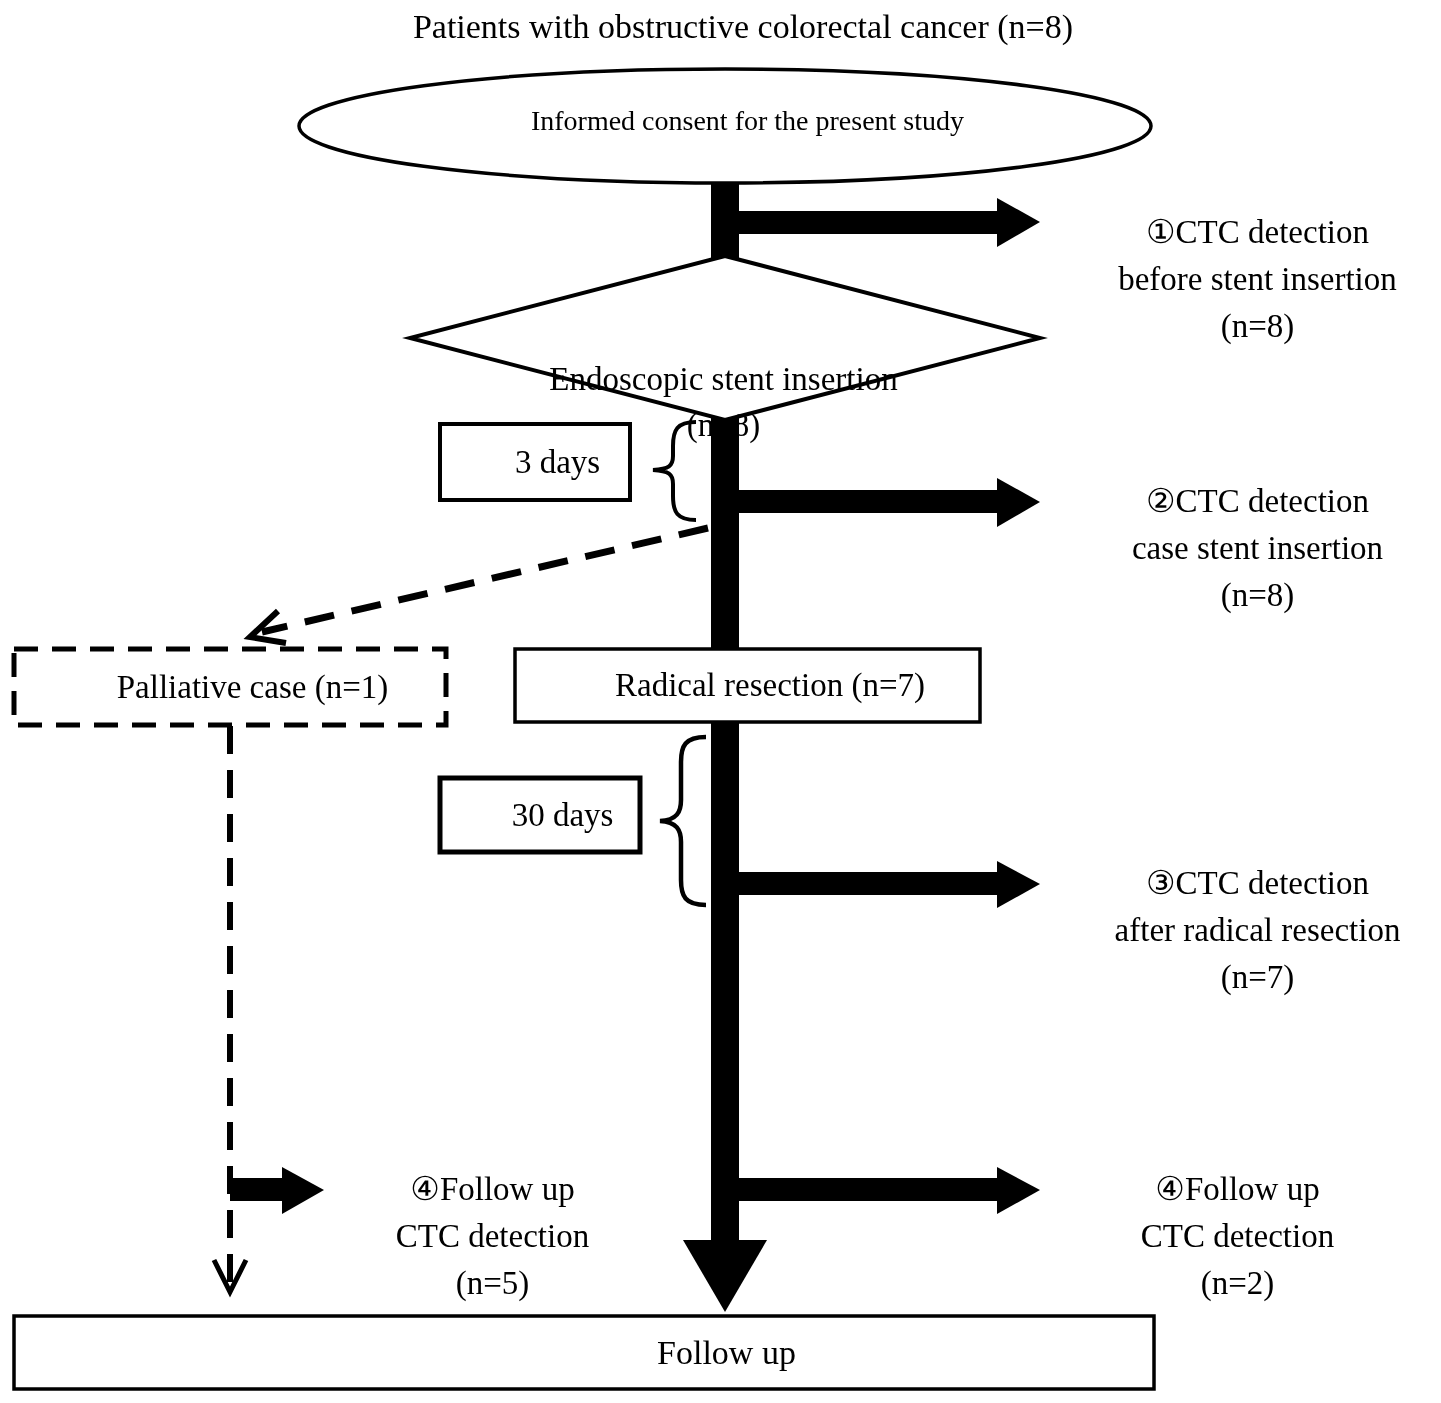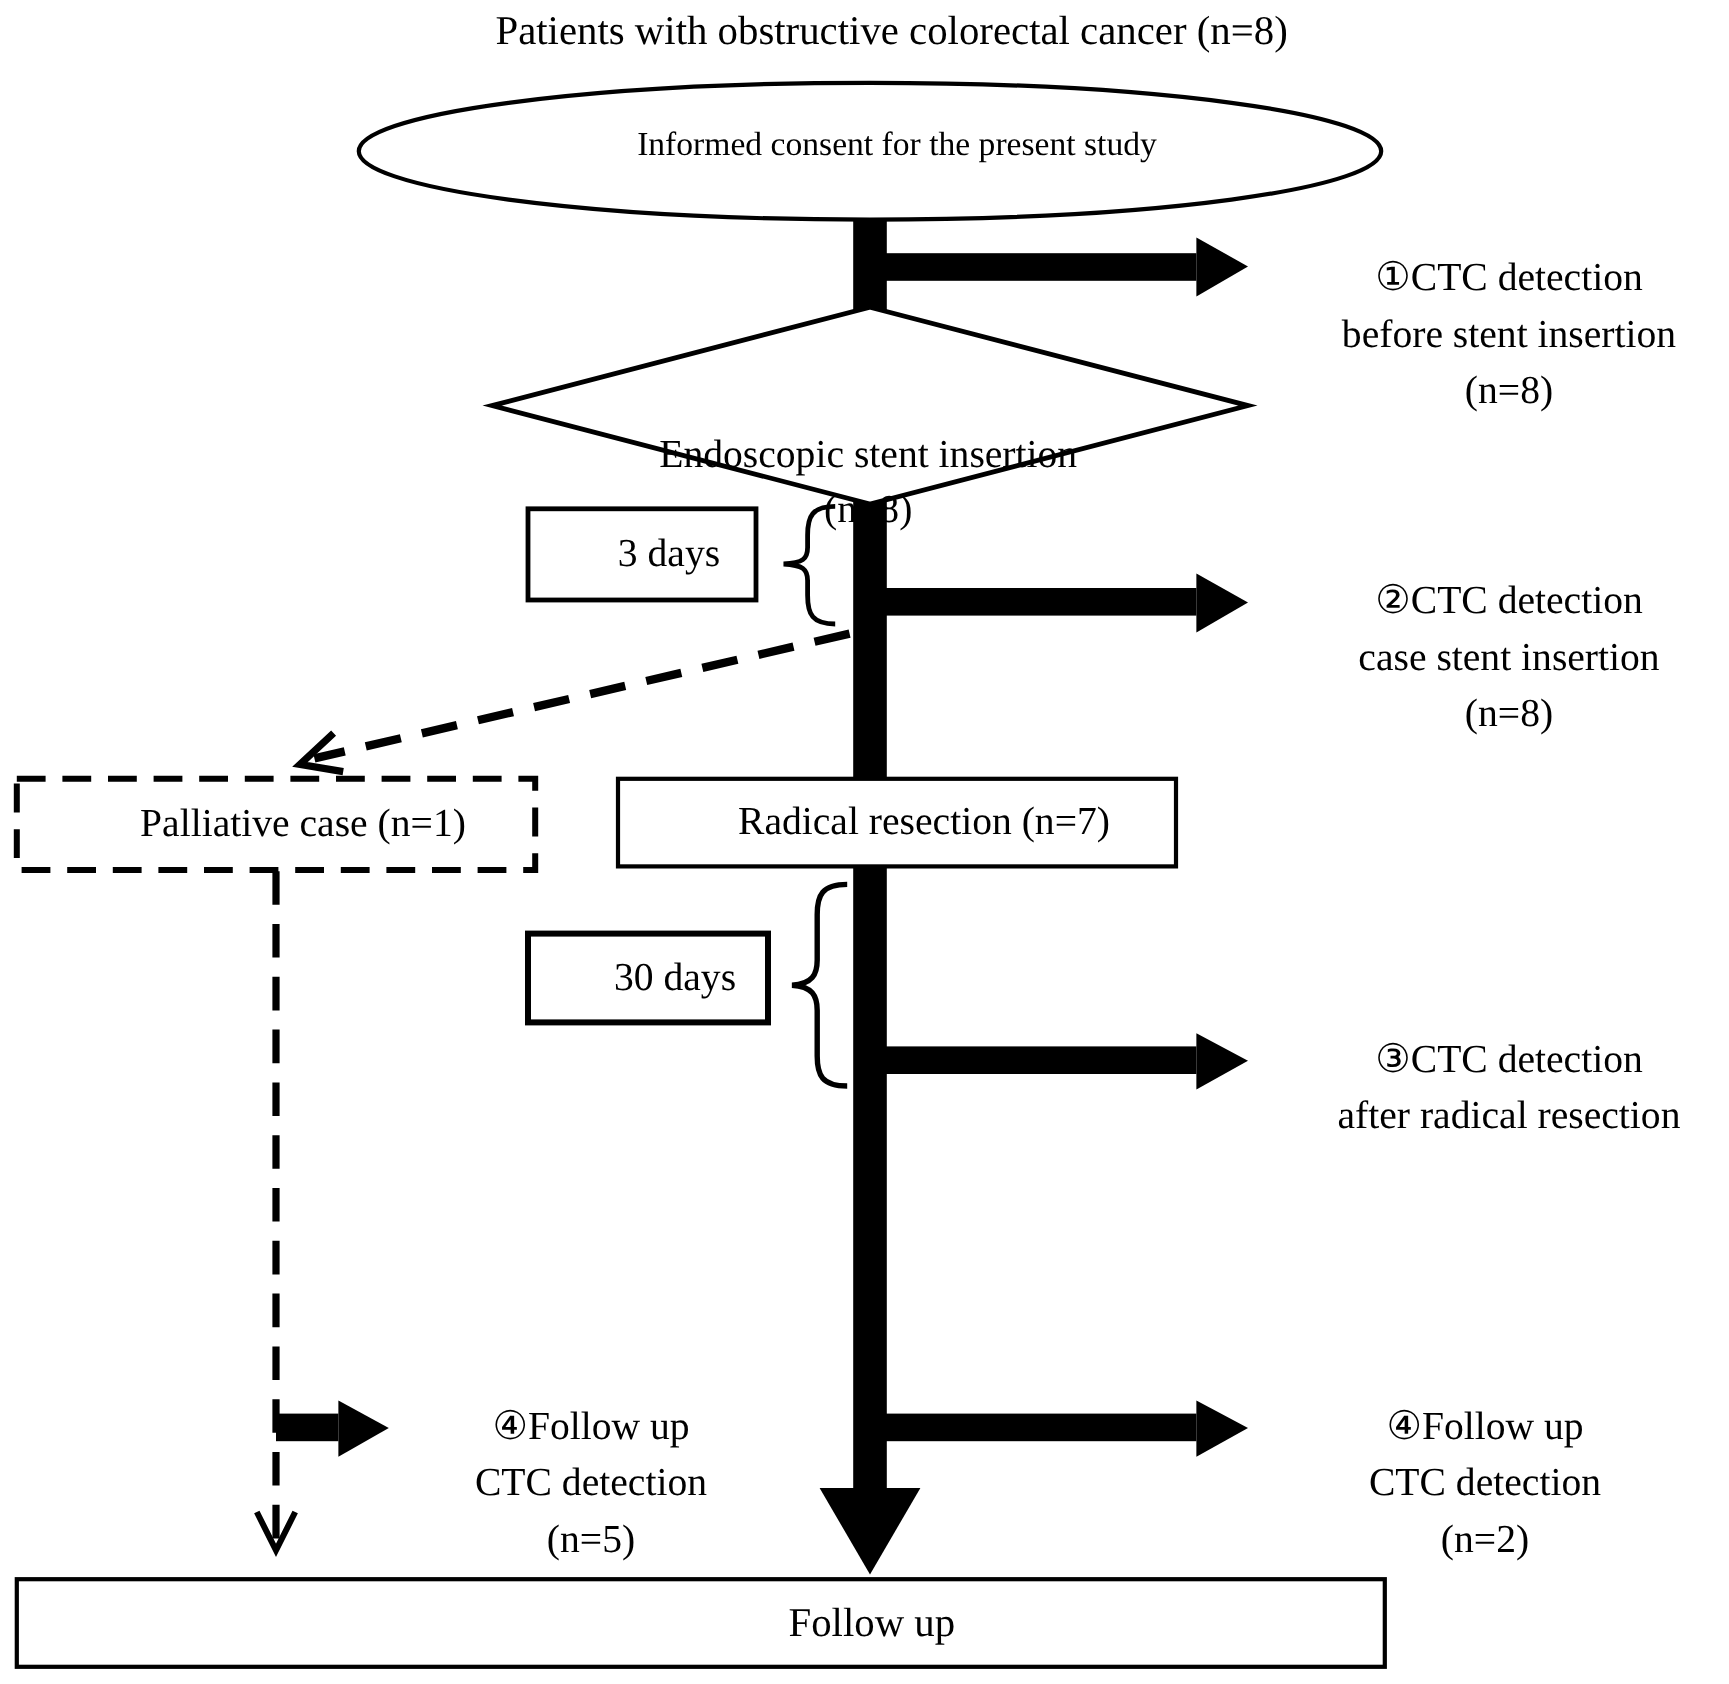--- a/index.html
+++ b/index.html
@@ -95,20 +95,21 @@
 
   <div class="txt block" style="left:1035px; top:478px; width:400px;">
     <div>②CTC detection</div>
     <div>case stent insertion</div>
     <div>(n=8)</div>
   </div>
 
   <div class="txt block" style="left:1035px; top:860px; width:400px;">
     <div>③CTC detection</div>
     <div>after radical resection</div>
+    <div>(n=7)</div>
   </div>
 
   <div class="txt block" style="left:320px; top:1166px; width:300px;">
     <div>④Follow up</div>
     <div>CTC detection</div>
     <div>(n=5)</div>
   </div>
 
   <div class="txt block" style="left:1035px; top:1166px; width:360px;">
     <div>④Follow up</div>

